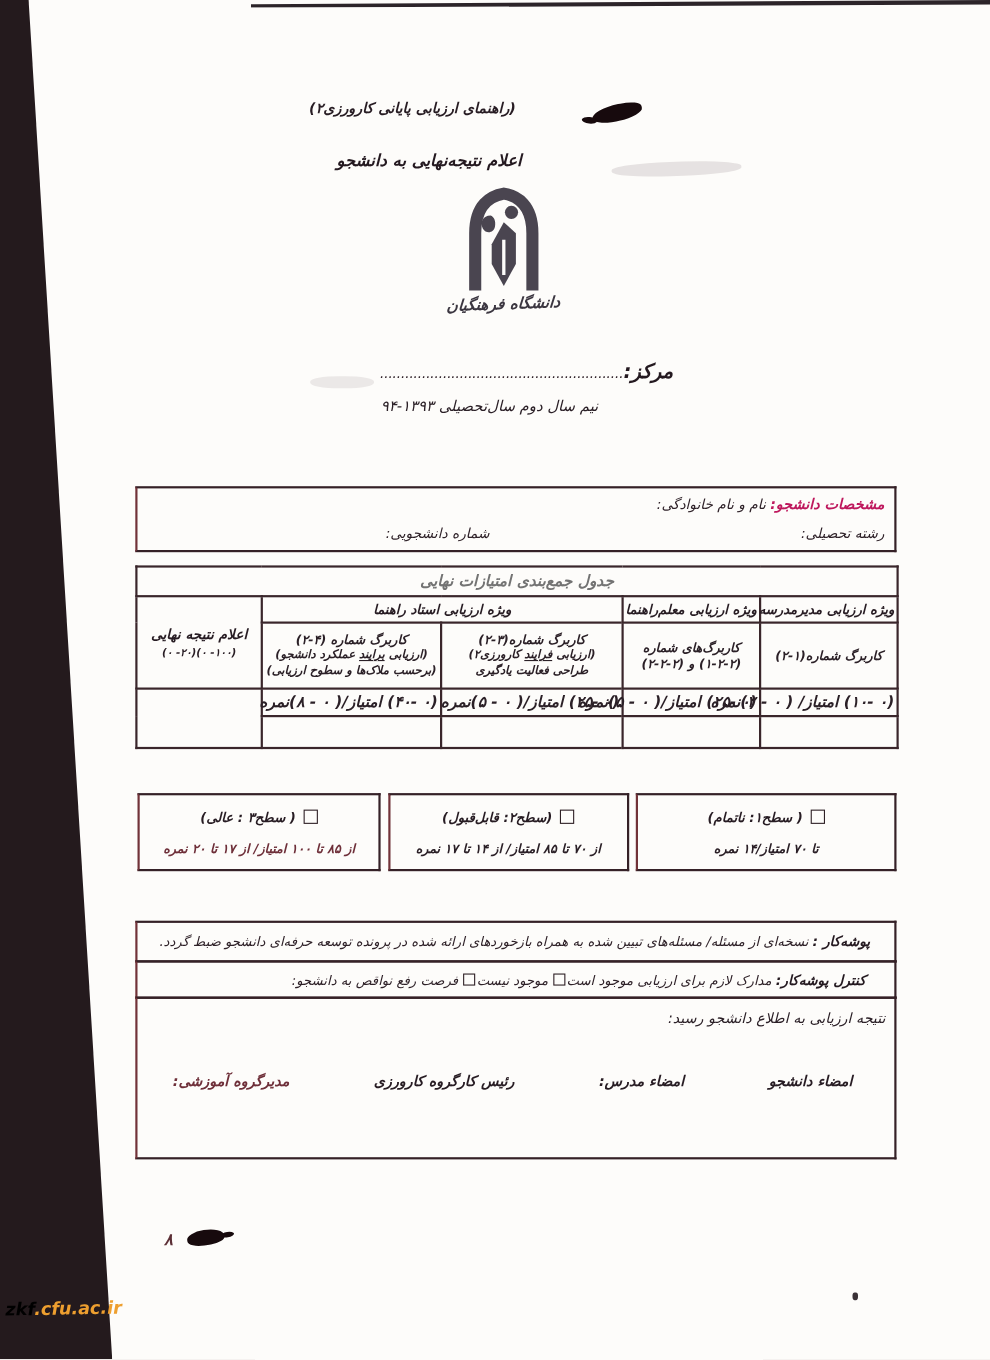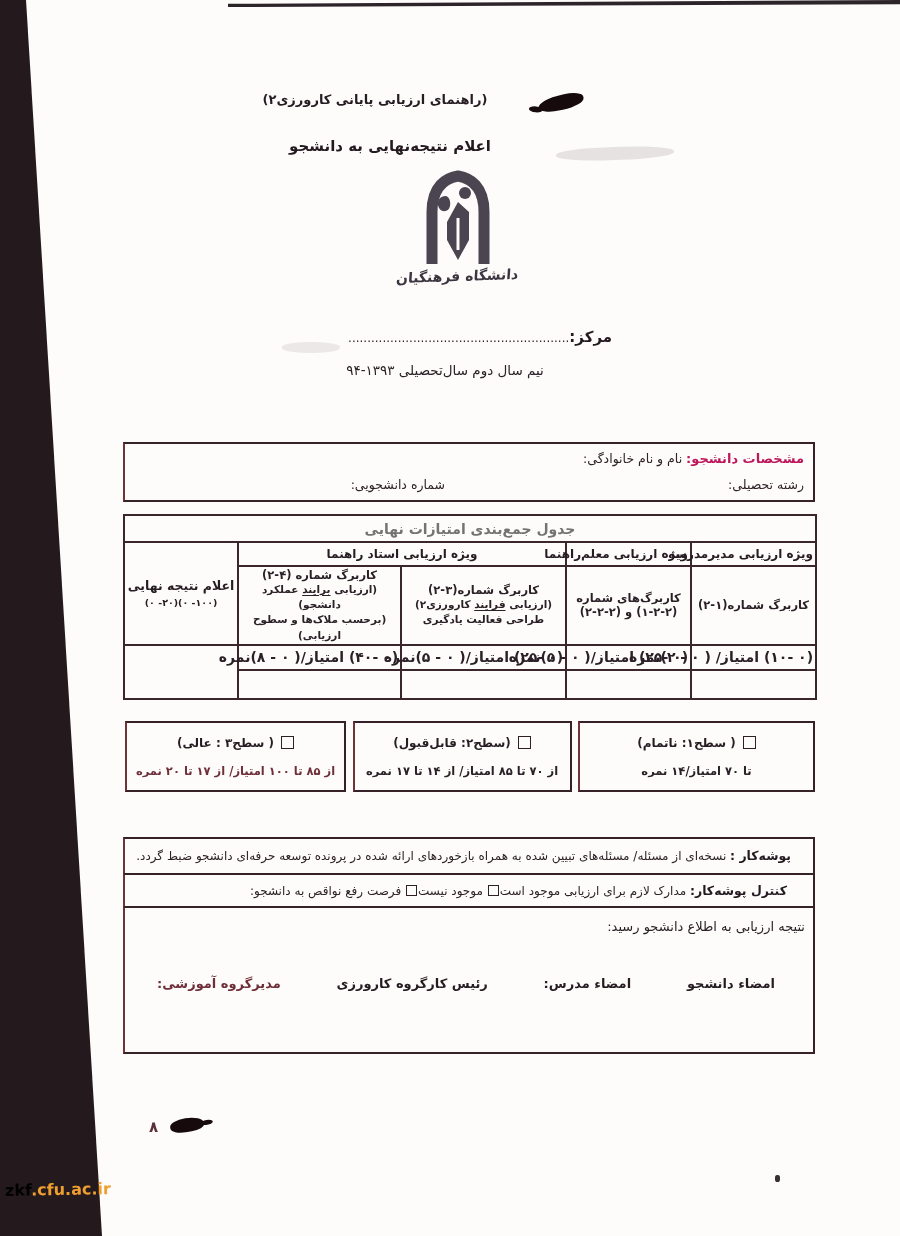--- a/index.html
+++ b/index.html
@@ -1,20 +1,21 @@
 <!DOCTYPE html>
 <html lang="fa" dir="rtl"><head>
 <meta charset="utf-8">
 <style>
   html,body{margin:0;padding:0;background:#efece8;}
   #canvas{
     position:relative;width:900px;height:1236px;margin:0 auto;
     background:#fdfcfa;overflow:hidden;
     font-family:"DejaVu Sans",sans-serif;color:#2e2128;
     direction:rtl;
+    font-style:italic;
   }
   
   .band-left{position:absolute;left:0;top:0;width:110px;height:1236px;
     background:#241a1d;clip-path:polygon(0 0,26px 0,102px 100%,0 100%);z-index:5;}
   .band-top{position:absolute;left:228px;right:0;top:0;height:7px;background:#2c2429;
     clip-path:polygon(0 55%,100% 0,100% 60%,0 100%);z-index:5;}
   .blob{position:absolute;background:#170a0d;z-index:6;}
   .blob-a{left:538px;top:95px;width:46px;height:15px;border-radius:62% 45% 55% 50%;transform:rotate(-12deg);}
   .blob-a::after{content:"";position:absolute;left:-10px;top:6px;width:14px;height:6px;background:#170a0d;border-radius:50%;transform:rotate(18deg);}
   .blob-b{left:170px;top:1118px;width:34px;height:14px;border-radius:55% 60% 45% 50%;transform:rotate(-9deg);}
@@ -24,21 +25,21 @@
   .speck{position:absolute;left:775px;top:1175px;width:5px;height:7px;background:#3a3136;border-radius:40%;}
   .watermark{position:absolute;left:5px;top:1180px;z-index:7;font-weight:bold;font-size:16px;transform:rotate(-1deg);letter-spacing:0;direction:ltr;}
   .wm-pre{color:#000000;}.wm-suf{color:#ee9f2f;}
   
   .t{position:absolute;white-space:nowrap;}
   .guide{left:250px;top:92px;width:250px;text-align:center;font-size:13px;font-weight:bold;color:#271c23;}
   .subtitle{left:255px;top:137px;width:270px;text-align:center;font-size:15px;font-weight:bold;color:#241920;}
   .logo-wrap{position:absolute;left:395px;top:166px;width:125px;text-align:center;}
   .uni-name{font-size:14px;font-weight:bold;color:#3b3640;transform:rotate(-2deg) skewX(-6deg);display:inline-block;margin-top:2px;}
   .center-line{right:288px;top:328px;font-size:15px;}
-  .center-lbl{font-weight:bold;color:#241920;font-size:15px;}
+  .center-lbl{font-weight:bold;color:#241920;font-size:18px;}
   .center-dots{font-size:12px;letter-spacing:.5px;color:#2e2128;}
   .semester{left:320px;top:362px;width:250px;text-align:center;font-size:13.5px;color:#2b2027;}
   .form-title{left:315px;top:415px;width:300px;text-align:center;font-size:14px;font-weight:bold;color:#241920;}
   
   .frame{position:absolute;left:123px;width:692px;background:transparent;
     border:2.5px solid #352127;border-left-color:#713238;box-sizing:border-box;}
   .student-box{top:442px;height:60px;}
   .s-line1{position:absolute;right:9px;top:7px;font-size:12.5px;}
   .s-bold{font-weight:bold;font-size:13px;color:#be185d;}
   .s-line2a{position:absolute;right:9px;top:33px;font-size:12.5px;}

